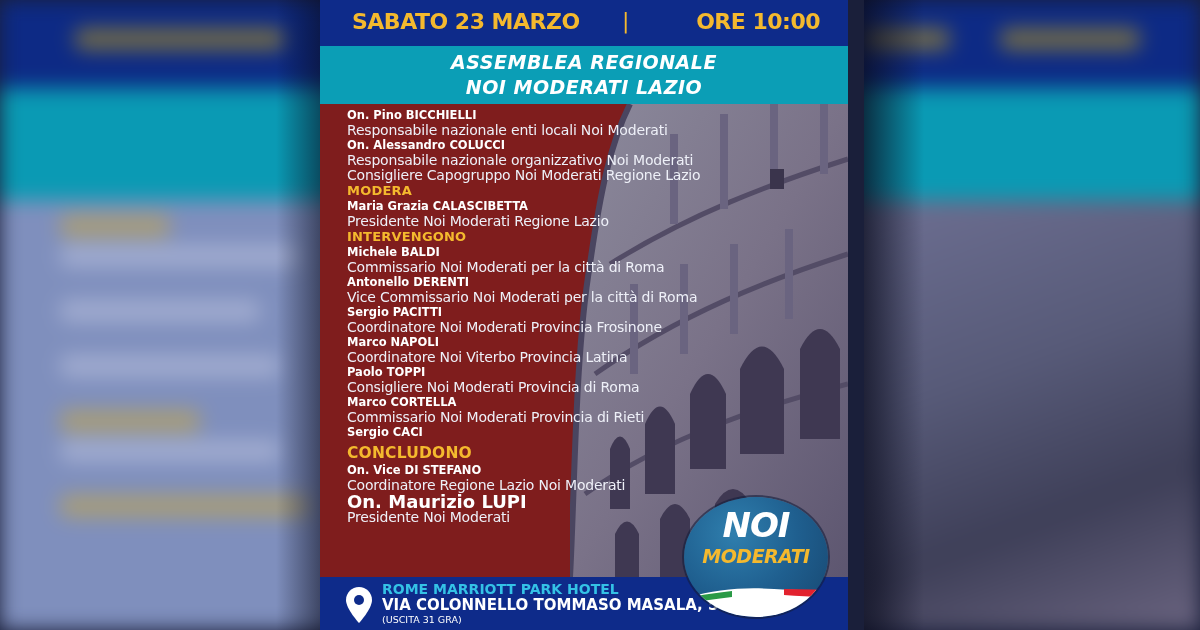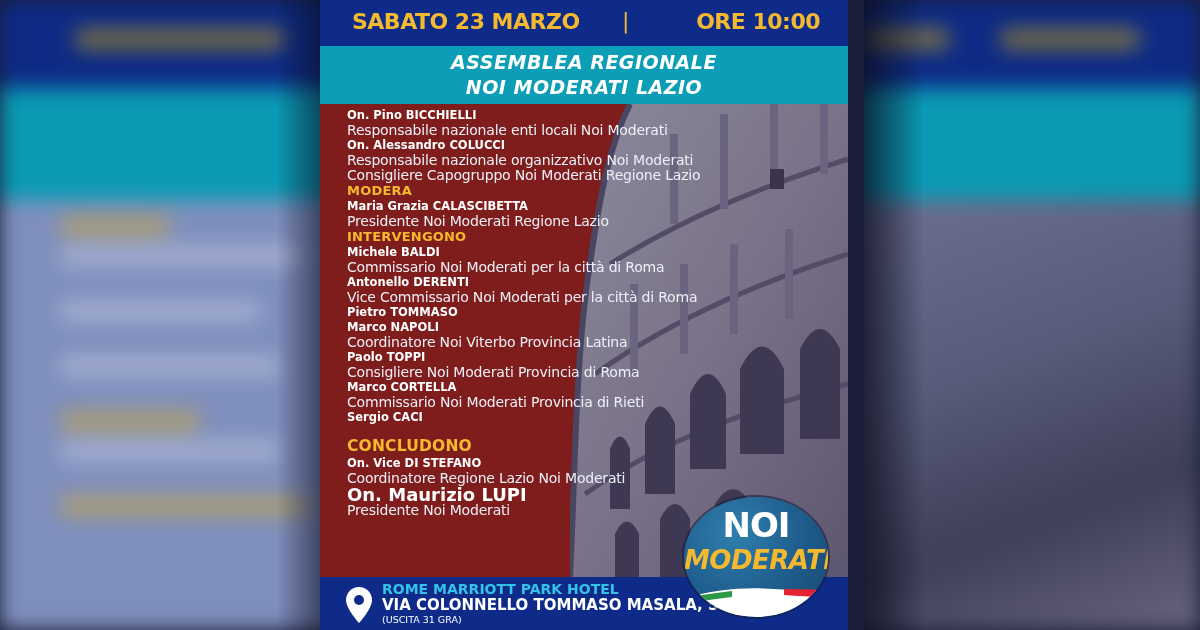--- a/index.html
+++ b/index.html
@@ -22,33 +22,33 @@
   .hdr{position:absolute;left:0;top:0;width:528px;height:46px;background:#0e2b8a;display:flex;align-items:center;color:#f4b92e;font-family:"DejaVu Sans",sans-serif;font-weight:bold;font-size:22px;letter-spacing:-0.5px;}
   .hdr .date{position:absolute;left:32px;top:9px;}
   .hdr .sep{position:absolute;left:302px;top:8px;font-weight:normal;}
   .hdr .time{position:absolute;right:28px;top:9px;}
   .teal{position:absolute;left:0;top:46px;width:528px;height:58px;background:#0b9eb6;color:#fff;text-align:center;font-weight:bold;font-style:italic;font-size:19px;line-height:25px;padding-top:4px;box-sizing:border-box;}
   .teal div{letter-spacing:0.5px;}
   .photo{position:absolute;left:250px;top:104px;width:278px;height:473px;overflow:hidden;}
   .footer{position:absolute;left:0;top:577px;width:528px;height:53px;background:#0e2b8a;}
   .content{position:absolute;left:27px;top:108px;width:290px;}
   .sec{color:#f4b92e;font-weight:bold;font-size:13px;line-height:16px;letter-spacing:0.2px;}
-  .sec.big{font-size:15.5px;line-height:19px;margin-top:12px;}
+  .sec.big{font-size:15.5px;line-height:19px;margin-top:4px;}
   .nm{color:#fff;font-weight:bold;font-size:11.5px;line-height:15px;}
   .nm.big{font-size:18px;line-height:17px;}
   .rl{color:#eef0f8;font-size:14px;line-height:15px;white-space:nowrap;letter-spacing:-0.2px;}
   .pin{position:absolute;left:26px;top:10px;}
   .venue{position:absolute;left:62px;top:4px;}
   .venue .v1{color:#34c2e6;font-weight:bold;font-size:14px;line-height:16px;}
   .venue .v2{color:#fff;font-weight:bold;font-size:15px;line-height:17px;}
   .venue .v3{color:#fff;font-size:9.5px;line-height:12px;}
   .logo{position:absolute;left:364px;top:497px;width:144px;height:120px;}
   .logo-circle{position:absolute;left:0;top:0;width:144px;height:120px;border-radius:50%;background:radial-gradient(circle at 35% 30%,#2f7fae 0%,#1f5f8f 50%,#17466f 100%);overflow:hidden;box-shadow:0 0 0 2px rgba(20,30,60,0.6);}
-  .logo .noi{position:absolute;left:0;width:144px;top:8px;text-align:center;color:#fff;font-weight:bold;font-size:34px;letter-spacing:-1px;}
-  .logo .mod{position:absolute;left:0;width:144px;top:48px;text-align:center;color:#f4b92e;font-weight:bold;font-style:italic;font-size:26px;letter-spacing:-0.5px;}
+  .logo .noi{position:absolute;left:0;width:144px;top:8px;text-align:center;color:#fff;font-weight:bold;font-style:italic;font-size:34px;letter-spacing:-1px;}
+  .logo .mod{position:absolute;left:0;width:144px;top:48px;text-align:center;color:#f4b92e;font-weight:bold;font-style:italic;font-size:19px;letter-spacing:-0.5px;}
   .flag{position:absolute;left:0;top:80px;width:144px;height:50px;}
 </style>
 </head>
 <body>
 
 <div class="bg-side bg-left">
   <div class="bg-inner">
     <div class="b-top"></div>
     <div class="b-teal"></div>
     <div class="b-body"></div>
@@ -138,21 +138,22 @@
 
     <div class="sec">MODERA</div>
     <div class="nm">Maria Grazia CALASCIBETTA</div>
     <div class="rl">Presidente Noi Moderati Regione Lazio</div>
 
     <div class="sec">INTERVENGONO</div>
     <div class="nm">Michele BALDI</div>
     <div class="rl">Commissario Noi Moderati per la città di Roma</div>
     <div class="nm">Antonello DERENTI</div>
     <div class="rl">Vice Commissario Noi Moderati per la città di Roma</div>
-    <div class="nm">Pietro TOMMASO</div>
+    <div class="nm">Sergio PACITTI</div>
+    <div class="rl">Coordinatore Noi Moderati Provincia Frosinone</div>
     <div class="nm">Marco NAPOLI</div>
     <div class="rl">Coordinatore Noi Viterbo Provincia Latina</div>
     <div class="nm">Paolo TOPPI</div>
     <div class="rl">Consigliere Noi Moderati Provincia di Roma</div>
     <div class="nm">Marco CORTELLA</div>
     <div class="rl">Commissario Noi Moderati Provincia di Rieti</div>
     <div class="nm">Sergio CACI</div>
 
     <div class="sec big">CONCLUDONO</div>
     <div class="nm">On. Vice DI STEFANO</div>

